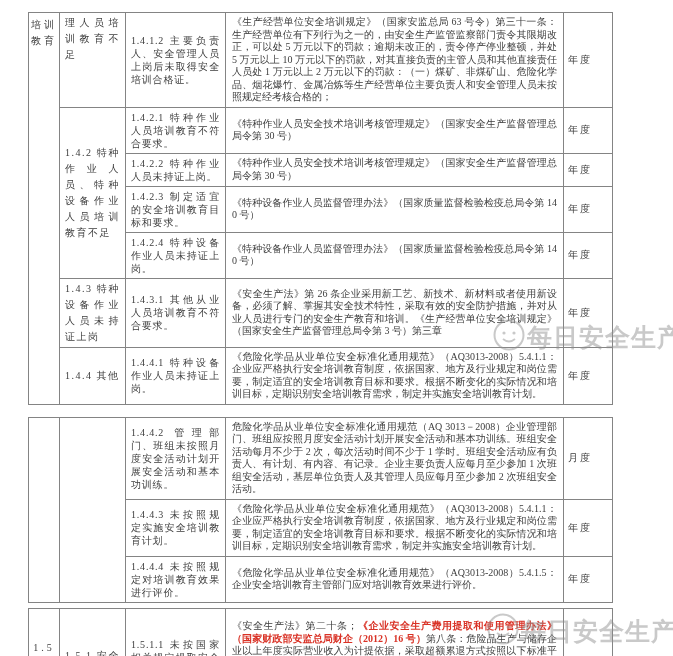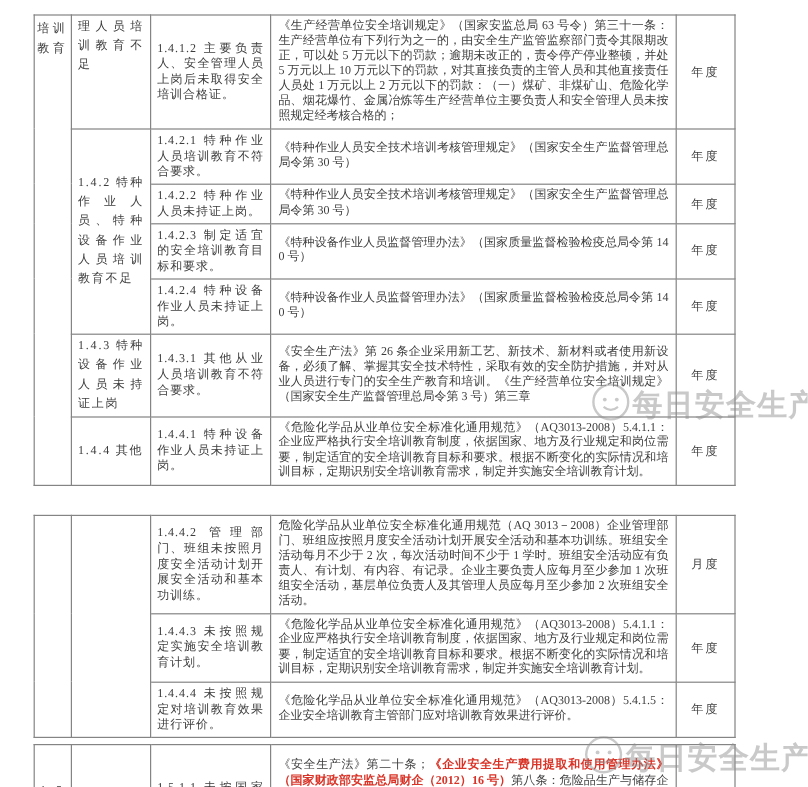--- a/index.html
+++ b/index.html
@@ -16,21 +16,21 @@
   }
   .page { position: relative; width: 673px; height: 656px; }
 
   table.reg-table {
     border-collapse: collapse;
     table-layout: fixed;
     margin-left: 28px;
     width: 584px;
   }
   .block1 { margin-top: 12px; }
-  .block2 { margin-top: 24px; }
+  .block2 { margin-top: 12px; }
   .block3 { margin-top: 5px; }
 
   td {
     border: 1px solid #848484;
     font-size: 10px;
     padding: 2px 4px;
     vertical-align: middle;
     word-break: break-all;
   }
   td.c1 {
@@ -50,21 +50,20 @@
     line-height: 13px;
     text-align: justify;
     padding: 3px 5px;
   }
   td.c4 {
     line-height: 12.5px;
     text-align: justify;
     padding: 3px 6px;
   }
   td.c5 {
-    text-align: center;
     letter-spacing: 2px;
   }
   td.top { vertical-align: top; }
   .red-seg { color: #d93226; font-weight: bold; }
 
   .watermark {
     position: absolute;
     display: flex;
     align-items: center;
     gap: 1px;

